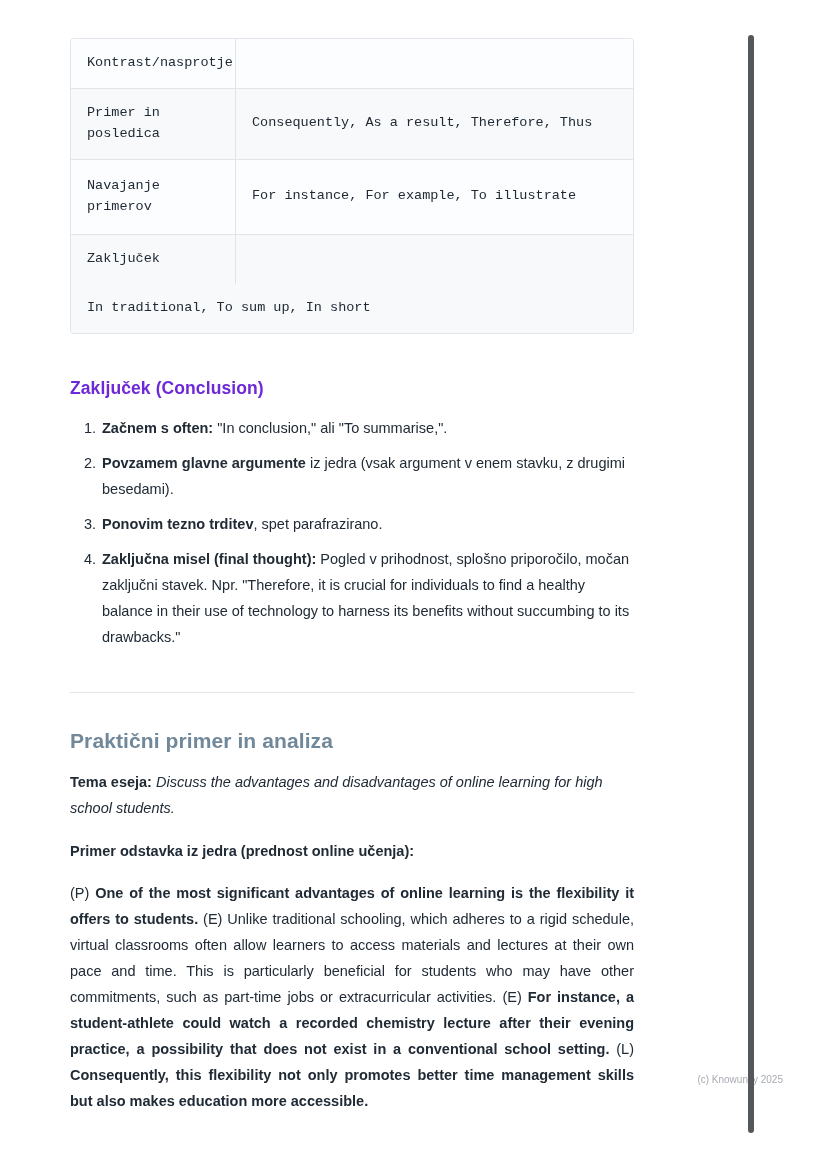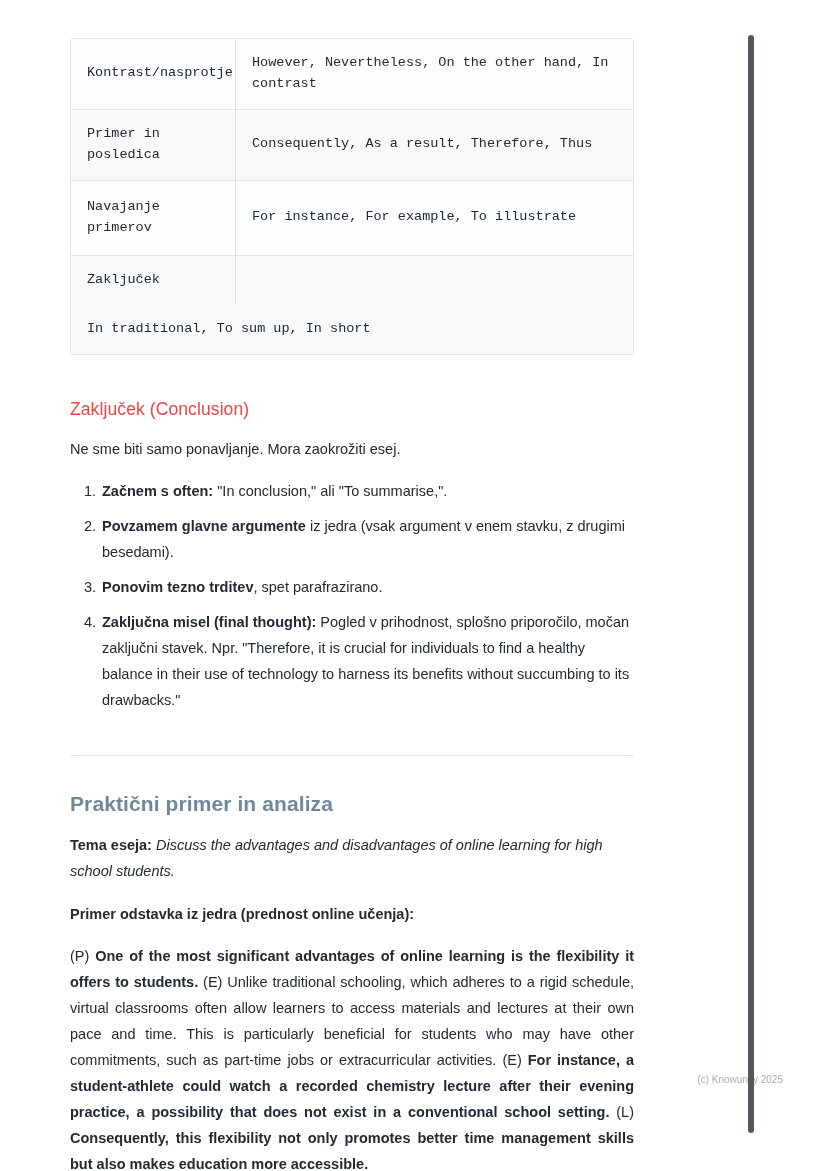--- a/index.html
+++ b/index.html
@@ -48,23 +48,23 @@
   }
   .tvalue { flex: 1; }
   .trow:nth-child(1) { min-height: 47px; }
   .trow:nth-child(2) { min-height: 51px; }
   .trow:nth-child(3) { min-height: 75px; justify-content: flex-end; }
   .trow:nth-child(3) .tlabel { padding-right: 70px; }
   .trow:nth-child(4) { min-height: 57px; }
 
   
   h3.sec {
-    color: #ef4444;
+    color: #6d28d9;
     font-size: 17.5px;
-    font-weight: 400;
+    font-weight: 700;
     margin: 44px 0 0 0;
     letter-spacing: 0.1px;
   }
   h2.sec {
     color: #70889a;
     font-size: 21px;
     font-weight: 700;
     margin: 36px 0 0 0;
     letter-spacing: 0.1px;
   }
@@ -111,38 +111,36 @@
 </style>
 </head>
 <body>
 
 <div class="page">
   <div class="content">
 
     <div class="table">
       <div class="trow">
         <div class="tcell tlabel">Kontrast/nasprotje</div>
-        <div class="tcell tvalue">However, Nevertheless, On the other hand, In contrast</div>
       </div>
       <div class="trow">
         <div class="tcell tlabel">Primer in posledica</div>
         <div class="tcell tvalue">Consequently, As a result, Therefore, Thus</div>
       </div>
       <div class="trow">
         <div class="tcell tlabel">Navajanje primerov</div>
         <div class="tcell tvalue">For instance, For example, To illustrate</div>
       </div>
       <div class="trow">
         <div class="tcell tlabel">Zaključek</div>
         <div class="tcell tvalue">In traditional, To sum up, In short</div>
       </div>
     </div>
 
     <h3 class="sec">Zaključek (Conclusion)</h3>
-    <p class="body-text">Ne sme biti samo ponavljanje. Mora zaokrožiti esej.</p>
 
     <ol class="steps">
       <li><strong>Začnem s often:</strong><span> "In conclusion," ali "To summarise,".</span></li>
       <li><strong>Povzamem glavne argumente</strong><span> iz jedra (vsak argument v enem stavku, z drugimi besedami).</span></li>
       <li><strong>Ponovim tezno trditev</strong><span>, spet parafrazirano.</span></li>
       <li><strong>Zaključna misel (final thought):</strong><span> Pogled v prihodnost, splošno priporočilo, močan zaključni stavek. Npr. "Therefore, it is crucial for individuals to find a healthy balance in their use of technology to harness its benefits without succumbing to its drawbacks."</span></li>
     </ol>
 
     <hr class="divider">
 

